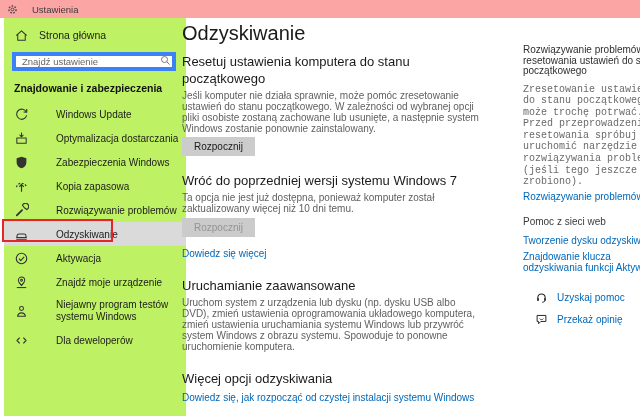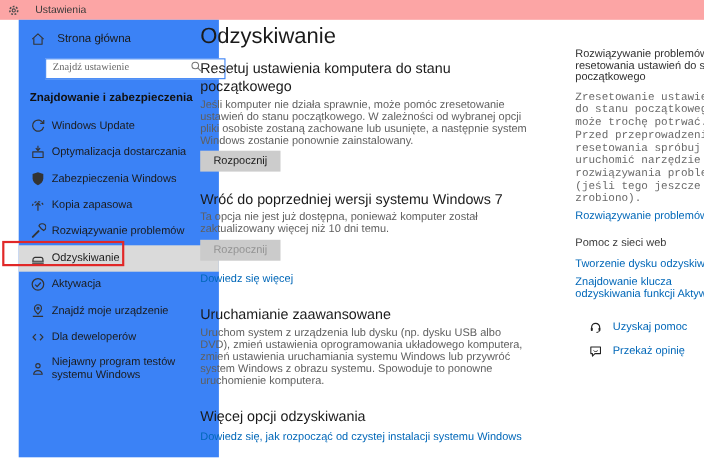--- a/index.html
+++ b/index.html
@@ -13,37 +13,37 @@
 
   
   .titlebar {
     position:absolute; top:0; left:0; width:640px; height:18px;
     background:#fca5a5; display:flex; align-items:center;
   }
   .titlebar .gear { margin-left:7px; display:flex; }
   .titlebar .title { margin-left:14px; font-size:9.5px; color:#3a3a3a; }
 
   
-  .sidebar { position:absolute; top:18px; left:17px; width:182px; height:398px; background:#3b82f6; }
+  .sidebar { position:absolute; top:18px; left:4px; width:182px; height:398px; background:#bef264; }
   .home-row {
     margin-top:8px; height:18px; display:flex; align-items:center;
     padding-left:10px; gap:10px; font-size:10.5px; cursor:default;
   }
   .search-wrap { position:relative; margin:7px 10px 0 8px; }
   .search-wrap input {
-    width:100%; height:19px; border:1px solid #3b82f6; background:#fff;
-    font-family:Liberation Serif, serif; font-size:9.5px;
-    padding:0 20px 0 6px; color:#333; outline:none;margin-left:16px;
+    width:100%; height:19px; border:4px solid #3b82f6; background:#fff;
+    font-family:Liberation Sans, sans-serif; font-size:9.5px;
+    padding:0 20px 0 6px; color:#333; outline:none;
   }
   .search-wrap input::placeholder { color:#666; }
   .search-wrap .mag { position:absolute; right:4px; top:3px; }
   .section-label { margin-top:11px; padding-left:10px; font-size:10.5px; font-weight:bold; color:#111; }
   .nav { margin-top:8px; display:flex; flex-direction:column; }
   .nav-item {
-    min-height:24px; display:flex; align-items:center; gap:5px;
+    min-height:24px; display:flex; align-items:center; gap:27px;
     padding:0 4px 0 10px; font-size:10px; color:#1b1b1b; cursor:default;
   }
   .nav-item .ic { width:15px; display:flex; flex:0 0 15px; justify-content:center; }
   .nav-item.selected { background:#dadada; }
   .nav-item.tall { min-height:34px; align-items:center; }
   .nav-item.tall .lbl { line-height:12px; max-width:148px; }
 
   
   .annotation-box {
     position:absolute; left:2px; top:219px; width:111px; height:23px;
@@ -198,37 +198,37 @@
       <span class="ic">
         <svg width="15" height="15" viewBox="0 0 16 16" fill="none" stroke="#333" stroke-width="1.1" stroke-linejoin="round">
           <path d="M8 2.2 a3.4 3.4 0 0 1 3.4 3.4 C11.4 8 8 11.2 8 11.2 S4.6 8 4.6 5.6 A3.4 3.4 0 0 1 8 2.2 Z"></path>
           <circle cx="8" cy="5.6" r="1"></circle>
             <path d="M3 13.4 h10"></path>
         </svg>
       </span>
       <span class="lbl">Znajdź moje urządzenie</span>
     </div>
 
-    <div class="nav-item">
-      <span class="ic">
-        <svg width="15" height="15" viewBox="0 0 16 16" fill="none" stroke="#333" stroke-width="1.2" stroke-linejoin="round">
-          <path d="M6 5 L3.2 8 L6 11 M10 5 L12.8 8 L10 11"></path>
-        </svg>
-      </span>
-      <span class="lbl">Dla deweloperów</span>
-    </div>
-
     <div class="nav-item tall">
       <span class="ic">
         <svg width="15" height="15" viewBox="0 0 16 16" fill="none" stroke="#333" stroke-width="1.1">
           <circle cx="8" cy="4.8" r="2.1"></circle>
             <path d="M3.8 13 a4.3 4.5 0 0 1 8.4 0 Z" stroke-linejoin="round"></path>
         </svg>
       </span>
       <span class="lbl">Niejawny program testów systemu Windows</span>
+    </div>
+
+    <div class="nav-item">
+      <span class="ic">
+        <svg width="15" height="15" viewBox="0 0 16 16" fill="none" stroke="#333" stroke-width="1.2" stroke-linejoin="round">
+          <path d="M6 5 L3.2 8 L6 11 M10 5 L12.8 8 L10 11"></path>
+        </svg>
+      </span>
+      <span class="lbl">Dla deweloperów</span>
     </div>
 
   </div>
 </div>
 
 <div class="annotation-box"></div>
 
 <div class="main">
   <h1>Odzyskiwanie</h1>
 

